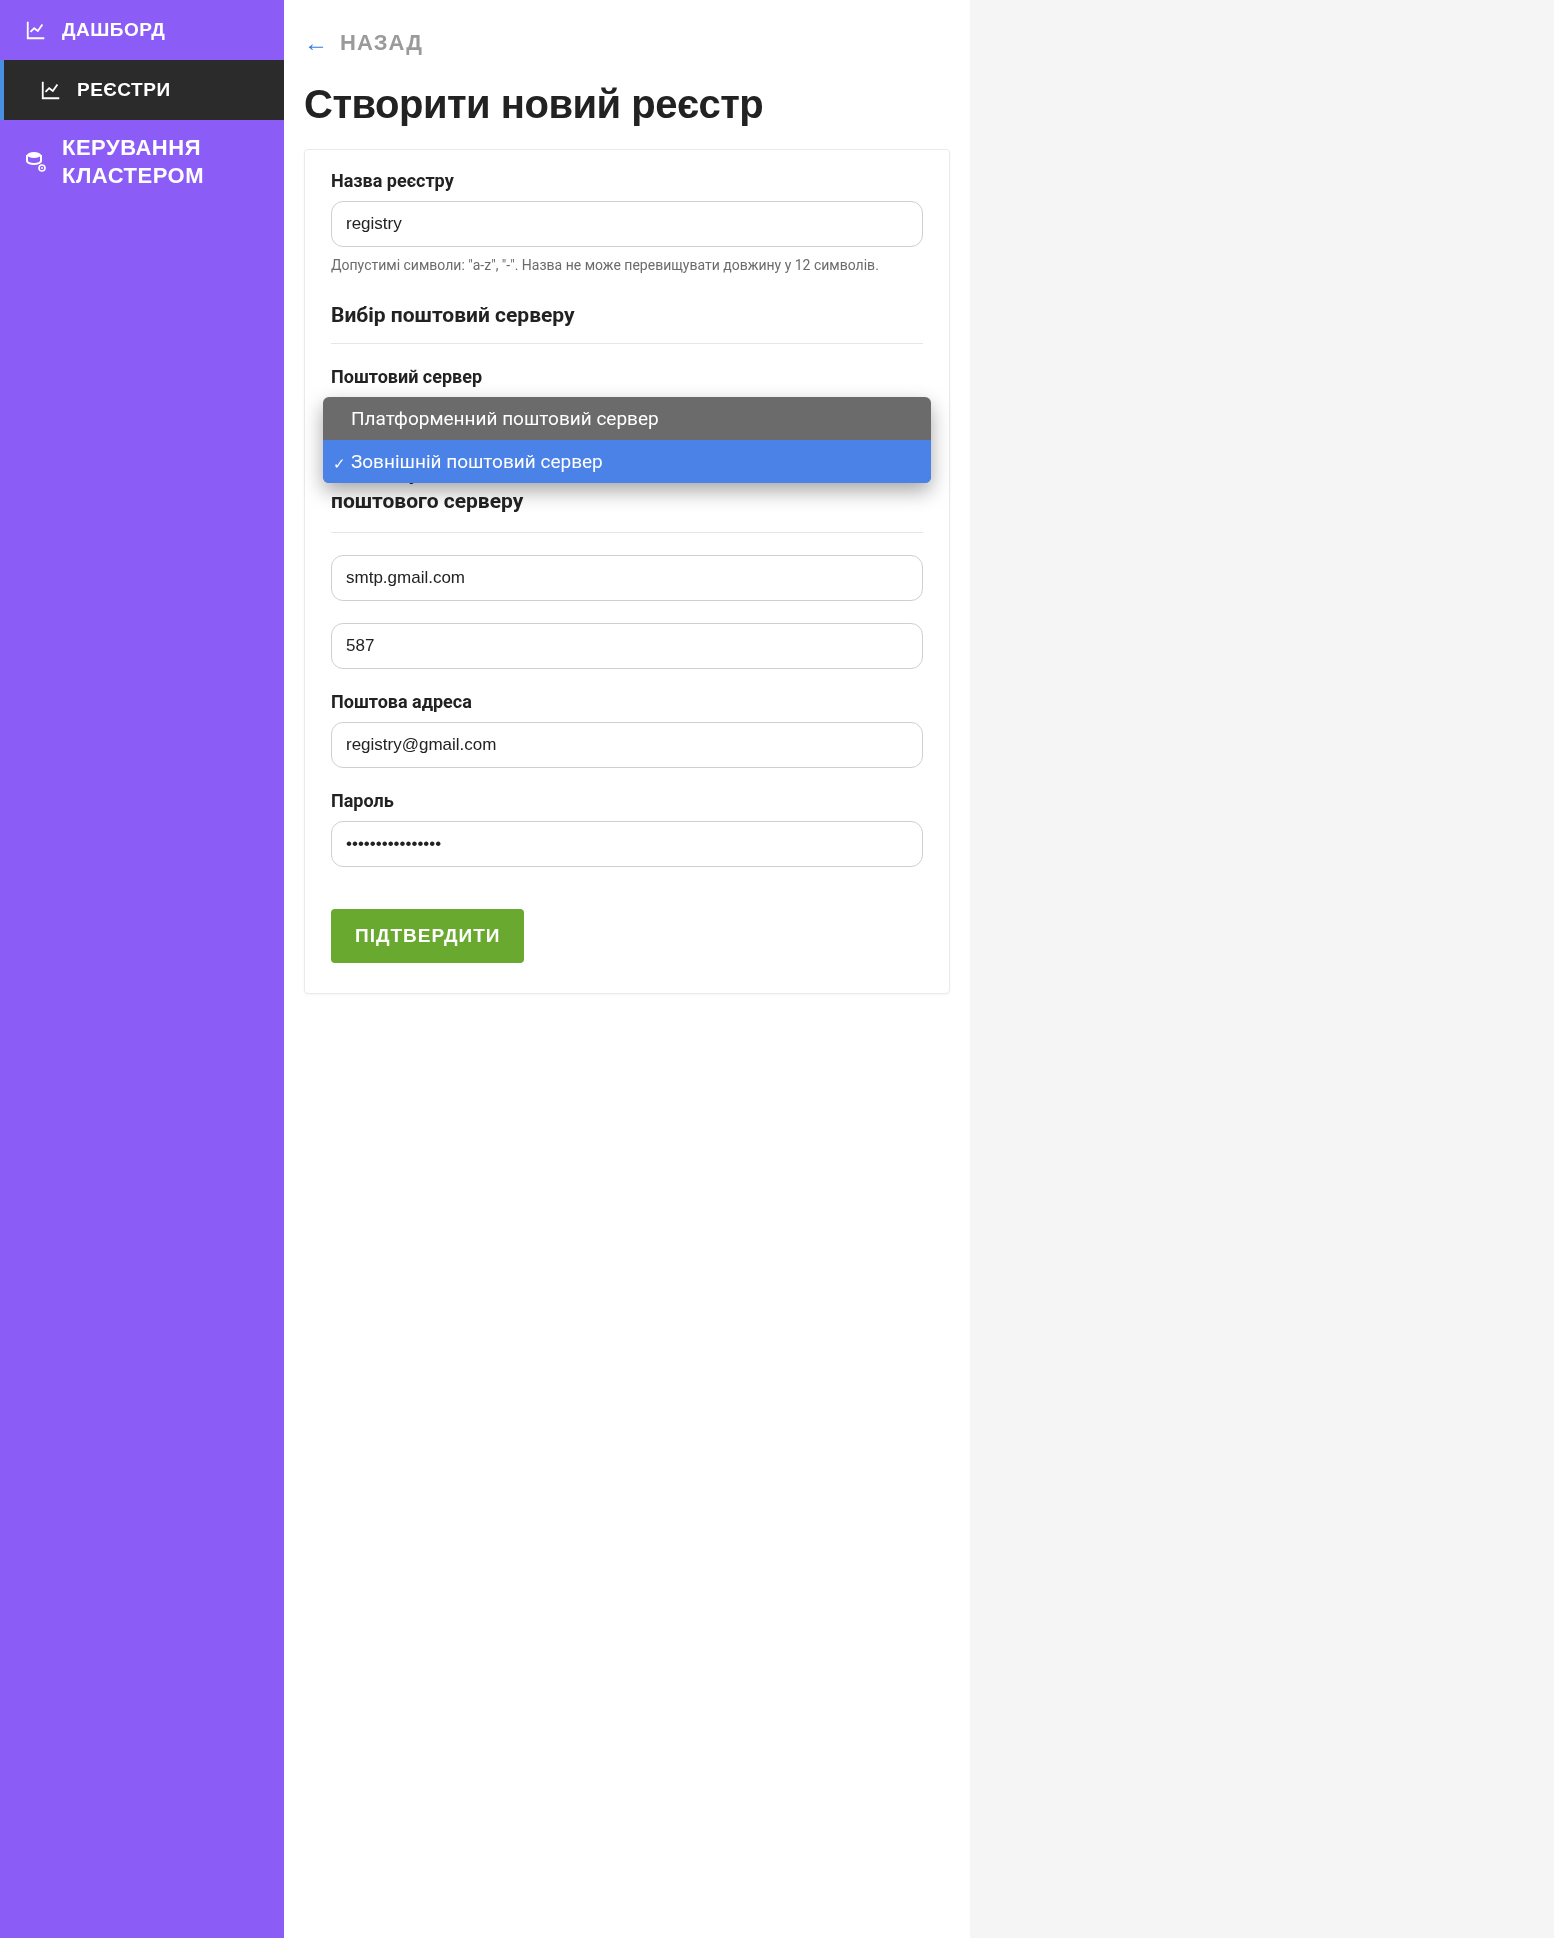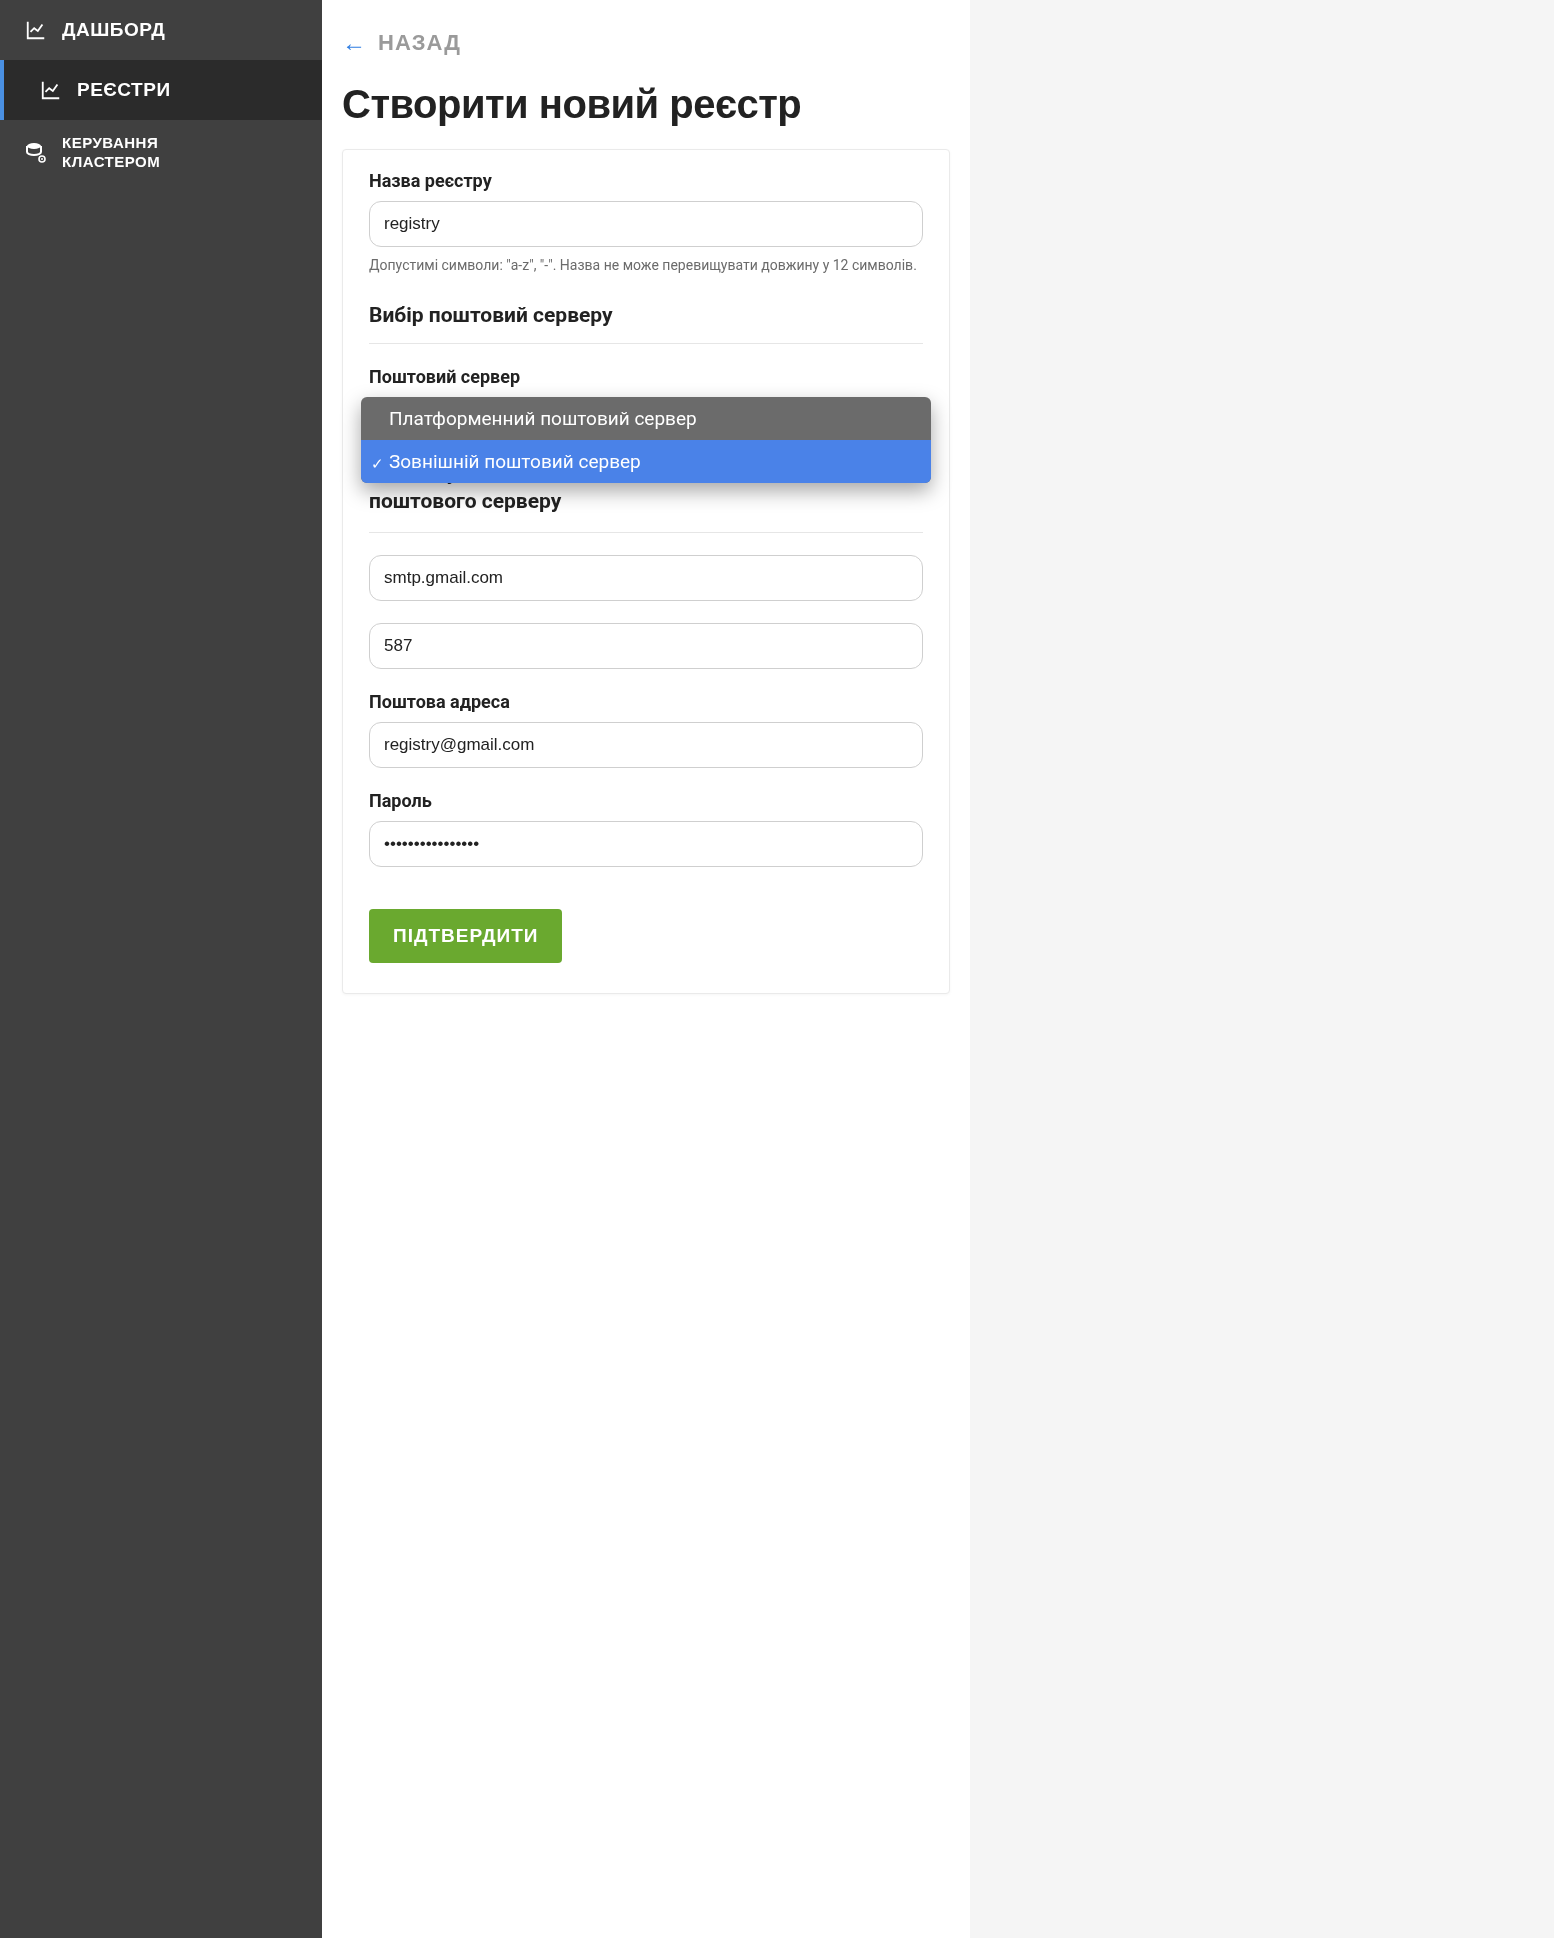--- a/index.html
+++ b/index.html
@@ -4,22 +4,22 @@
   <style>
     * { box-sizing: border-box; margin: 0; padding: 0; }
     body {
       font-family: -apple-system, BlinkMacSystemFont, "Segoe UI", Roboto, sans-serif;
       background: #f5f5f5;
       display: flex;
       min-height: 100vh;
       width: 970px;
     }
     .sidebar {
-      width: 322px;
-      background: #404040;
+      width: 284px;
+      background: #8b5cf6;
       flex-shrink: 0;
     }
     .sidebar-item {
       display: flex;
       align-items: center;
       padding: 18px 24px;
       color: #fff;
       font-weight: 700;
       font-size: 19px;
       letter-spacing: 0.5px;
@@ -39,21 +39,21 @@
       align-items: center;
       justify-content: center;
       flex-shrink: 0;
     }
     .sidebar-item-multiline {
       display: flex;
       align-items: center;
       padding: 14px 24px;
       color: #fff;
       font-weight: 700;
-      font-size: 15px;
+      font-size: 22px;
       letter-spacing: 0.5px;
       cursor: pointer;
       font-family: "Arial Narrow", sans-serif;
     }
     .sidebar-item-multiline .icon { margin-right: 14px; width: 24px; height:24px; flex-shrink:0; display:flex; align-items:center; justify-content:center;}
     .sidebar-item-multiline .label-stack { display:flex; flex-direction:column; line-height:1.25;}
     .main {
       flex: 1;
       padding: 30px 20px 40px 20px;
       background: #fff;

